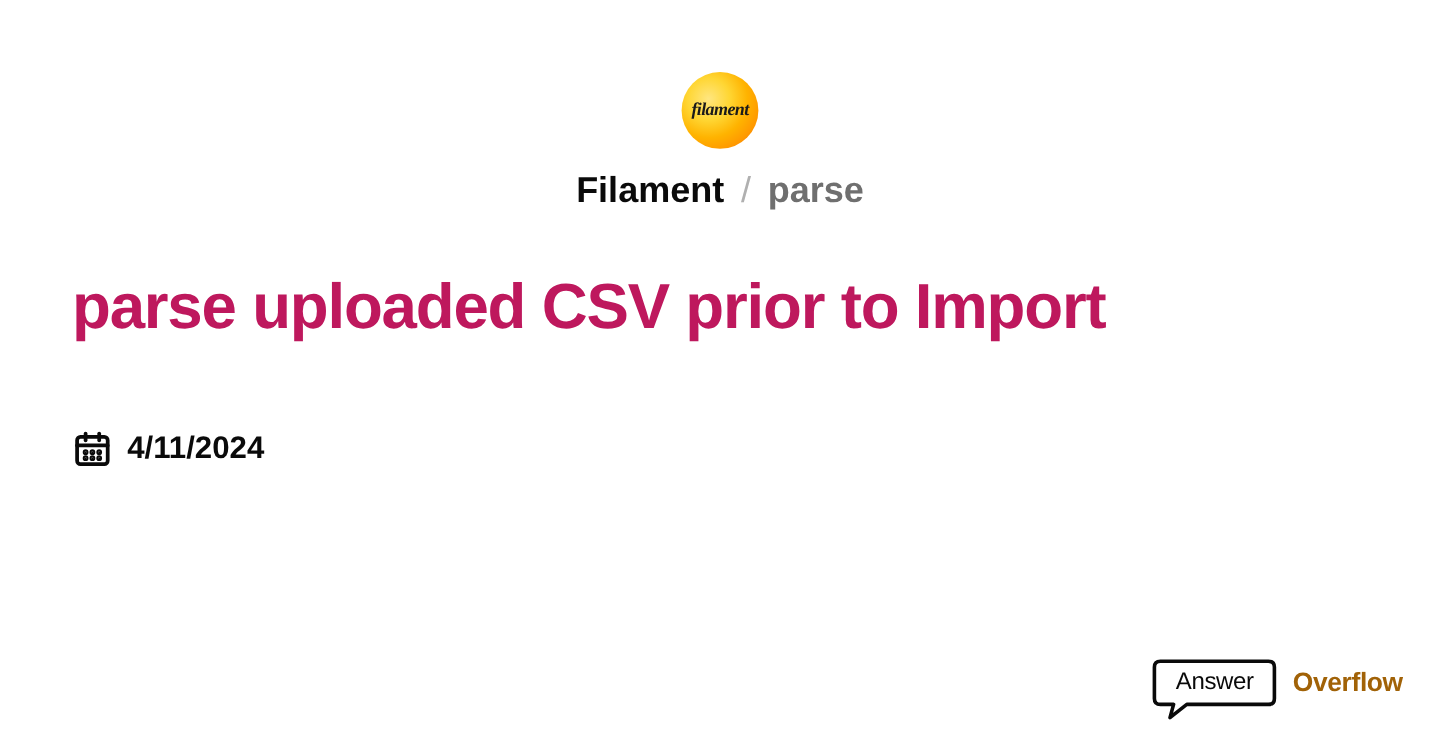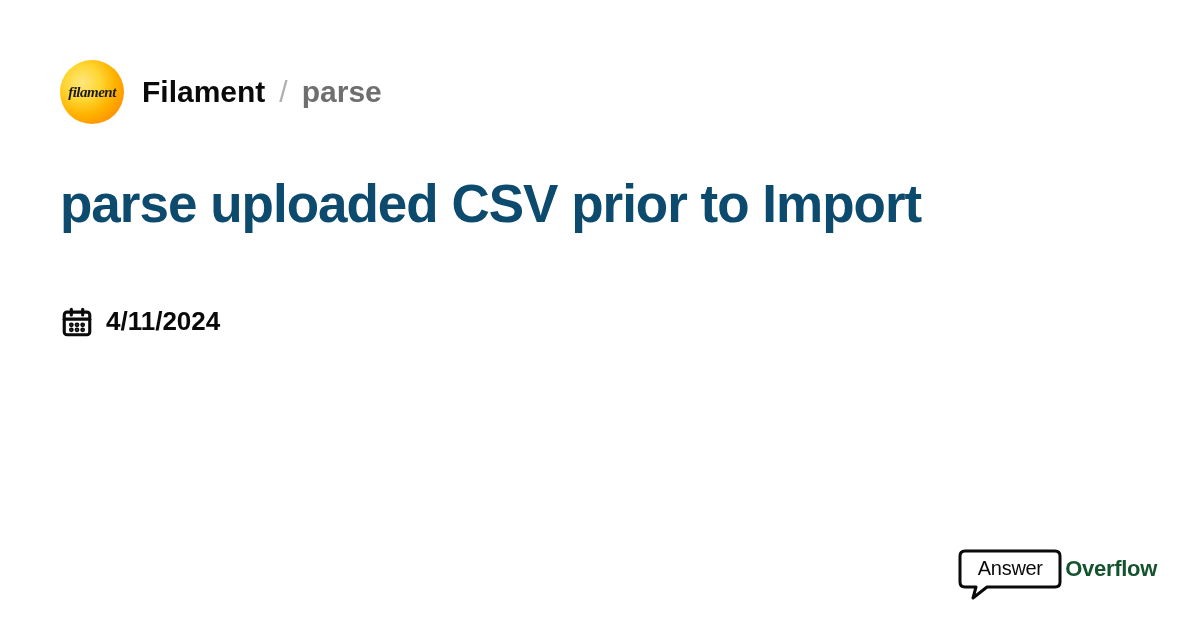--- a/index.html
+++ b/index.html
@@ -13,20 +13,21 @@
       background: #ffffff;
       font-family: -apple-system, BlinkMacSystemFont, "Segoe UI", Helvetica, Arial, sans-serif;
       position: relative;
       padding: 60px 60px 0 60px;
     }
     .header {
       display: flex;
       align-items: center;
       gap: 18px;
       margin-bottom: 50px;
+      flex-direction: column;
     }
     .avatar {
       width: 64px;
       height: 64px;
       border-radius: 50%;
       background: radial-gradient(circle at 35% 35%, #ffe680 0%, #ffd633 30%, #ffb300 55%, #ff9800 75%, #e65100 100%);
       display: flex;
       align-items: center;
       justify-content: center;
       flex-shrink: 0;
@@ -53,21 +54,21 @@
       color: #b0b0b0;
       font-weight: 400;
     }
     .breadcrumb-secondary {
       color: #6f6f6f;
       font-weight: 600;
     }
     .title {
       font-size: 53px;
       font-weight: 800;
-      color: #0c4a6e;
+      color: #be185d;
       letter-spacing: -1px;
       line-height: 1.15;
       margin-bottom: 70px;
     }
     .meta {
       display: flex;
       align-items: center;
     }
     .meta-item {
       display: flex;
@@ -78,24 +79,24 @@
       color: #0a0a0a;
     }
     .icon {
       width: 34px;
       height: 34px;
       flex-shrink: 0;
     }
     .brand {
       position: absolute;
       bottom: 30px;
-      right: 43px;
+      right: 31px;
       display: flex;
       align-items: center;
-      gap: 0px;
+      gap: 10px;
       margin-top: 32px;
     }
     .brand-bubble {
       position: relative;
       width: 106px;
       height: 52px;
     }
     .brand-text-inside {
       position: absolute;
       top: 9px;
@@ -103,21 +104,21 @@
       width: 106px;
       text-align: center;
       font-size: 20px;
       font-weight: 500;
       color: #0a0a0a;
       letter-spacing: -0.3px;
     }
     .brand-text-outside {
       font-size: 22px;
       font-weight: 800;
-      color: #14532d;
+      color: #a16207;
       letter-spacing: -0.3px;
       margin-left: 2px;
       margin-top: -10px;
       text-align: right;
     }
   </style>
 </head>
 <body>
 
 <div class="header">

